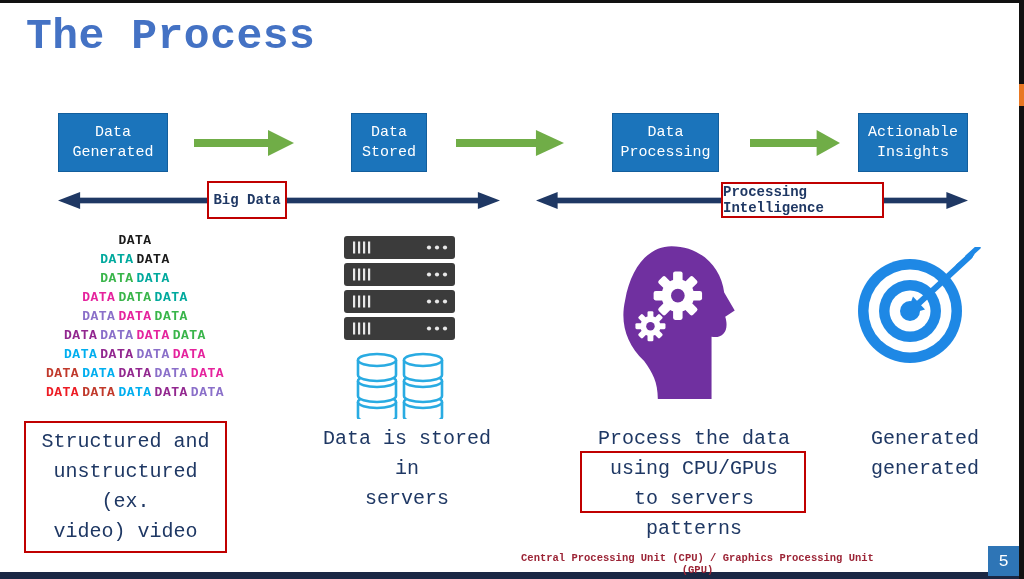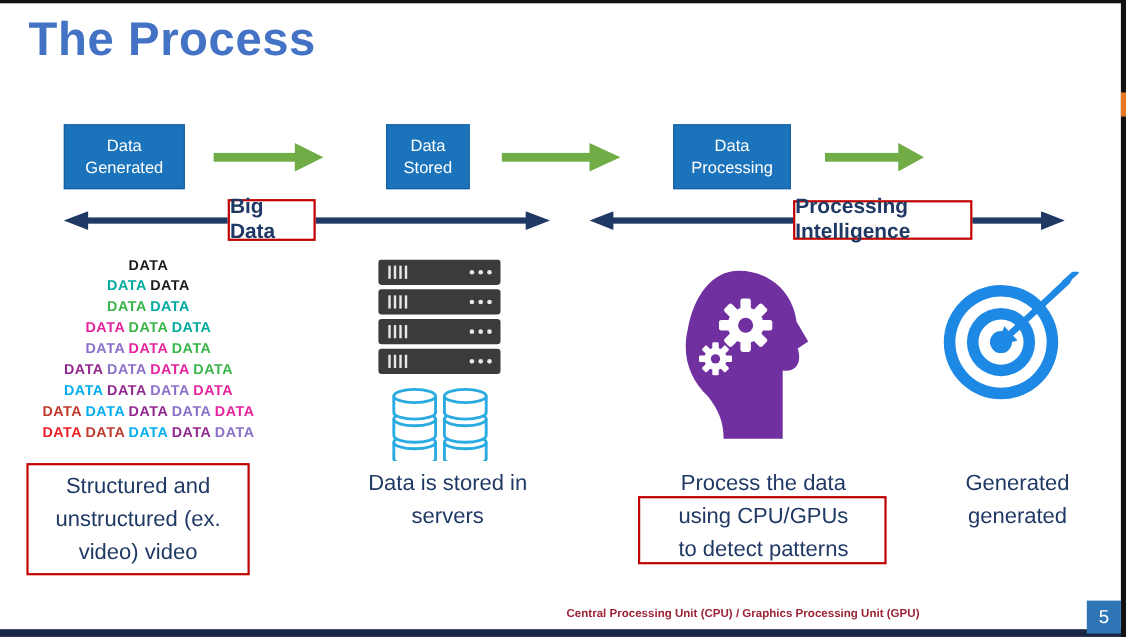--- a/index.html
+++ b/index.html
@@ -1,18 +1,18 @@
 <!DOCTYPE html>
 <html style="--title: #4472C4; --step-box: #1B74BB; --green-arrow: #70AD47; --navy: #1F3864; --red-outline: #C00000; --purple: #7030A0; --target-blue: #1E88E5; --db-blue: #29ABE2; --server-dark: #3B3B3B; --footnote: #9B2335; --page-box: #2E75B6;"><head>
 <meta charset="utf-8">
 <style>
   html,body{margin:0;padding:0;background:#fff;}
   .slide{
     position:relative;width:1024px;height:579px;background:#fff;overflow:hidden;
-    font-family:Liberation Sans, sans-serif;
+    font-family:Liberation Mono, monospace;
   }
   .edge{position:absolute;}
   .edge.top{left:0;top:0;width:1024px;height:3px;background:#111;}
   .edge.bottom{left:0;bottom:0;width:1024px;height:7px;background:#1a2744;}
   .edge.right{right:0;top:0;width:5px;height:579px;background:#111;}
   .edge.accent{right:0;top:84px;width:5px;height:22px;background:#e87722;z-index:3;}
 
   .title{
     position:absolute;left:26px;top:12px;margin:0;
     font-size:43px;font-weight:600;color:var(--title,#4472C4);letter-spacing:.5px;
@@ -27,21 +27,21 @@
 
   .garrow{position:absolute;top:130px;height:26px;}
   .g-fill{fill:var(--green-arrow,#70AD47);}
 
   .navy-arrow{position:absolute;top:192px;height:17px;}
   .n-fill{fill:var(--navy,#1F3864);}
 
   .phase-label{
     position:absolute;background:#fff;border:2px solid var(--red-outline,#C00000);
     display:flex;align-items:center;justify-content:center;box-sizing:border-box;
-    font-size:19px;font-weight:bold;color:var(--navy,#1F3864);z-index:2;
+    font-size:14px;font-weight:bold;color:var(--navy,#1F3864);z-index:2;
   }
 
   .pyramid{
     position:absolute;left:28px;top:231px;width:214px;height:180px;
     display:flex;flex-direction:column;align-items:center;justify-content:flex-start;
   }
   .pyr-row{display:flex;justify-content:center;gap:3px;line-height:19px;}
   .pyr-row span{font-size:13px;font-weight:bold;letter-spacing:.5px;white-space:nowrap;}
 
   .icon-svg{position:absolute;}
@@ -61,21 +61,21 @@
     position:absolute;display:flex;flex-direction:column;align-items:center;
     font-size:20px;line-height:30px;color:var(--navy,#1F3864);text-align:center;
   }
   .caption.boxed{border:2px solid var(--red-outline,#C00000);padding:4px 0;box-sizing:border-box;}
   .red-frame{
     position:absolute;border:2px solid var(--red-outline,#C00000);
     background:transparent;box-sizing:border-box;pointer-events:none;z-index:2;
   }
 
   .footnote{
-    position:absolute;left:515px;top:552px;width:365px;
+    position:absolute;left:515px;top:552px;width:365px;text-align:center;
     font-size:10.5px;font-weight:bold;color:var(--footnote,#9B2335);
   }
   .page-box{
     position:absolute;left:988px;top:546px;width:31px;height:30px;
     background:var(--page-box,#2E75B6);color:#fff;font-size:17px;
     display:flex;align-items:center;justify-content:center;
   }
 </style>
 </head>
 <body>
@@ -93,20 +93,24 @@
     <span>Data</span>
     <span>Generated</span>
   </div>
   <div class="step" style="left:351px;width:76px">
     <span>Data</span>
     <span>Stored</span>
   </div>
   <div class="step" style="left:612px;width:107px">
     <span>Data</span>
     <span>Processing</span>
+  </div>
+  <div class="step" style="left:858px;width:110px">
+    <span>Actionable</span>
+    <span>Insights</span>
   </div>
 
   <svg class="garrow" style="left:194px;width:100px" viewBox="0 0 100 26" preserveAspectRatio="none">
     <rect class="g-fill" x="0" y="9" width="76" height="8"></rect>
     <polygon class="g-fill" points="74,0 100,13 74,26"></polygon>
   </svg>
   <svg class="garrow" style="left:456px;width:108px" viewBox="0 0 100 26" preserveAspectRatio="none">
     <rect class="g-fill" x="0" y="9" width="76" height="8"></rect>
     <polygon class="g-fill" points="74,0 100,13 74,26"></polygon>
   </svg>
@@ -265,21 +269,21 @@
   </div>
 
   <div class="caption" style="left:314px;top:424px;width:186px">
     <span>Data is stored in</span>
     <span>servers</span>
   </div>
 
   <div class="caption" style="left:583px;top:424px;width:222px">
     <span>Process the data</span>
     <span>using CPU/GPUs</span>
-    <span>to detect patterns</span>
+    <span>to servers patterns</span>
   </div>
   <div class="red-frame" style="left:580px;top:451px;width:226px;height:62px"></div>
 
   <div class="caption" style="left:852px;top:424px;width:146px">
     <span>Generated</span>
     <span>generated</span>
   </div>
 
   <div class="footnote">Central Processing Unit (CPU) / Graphics Processing Unit (GPU)</div>
   <div class="page-box">

